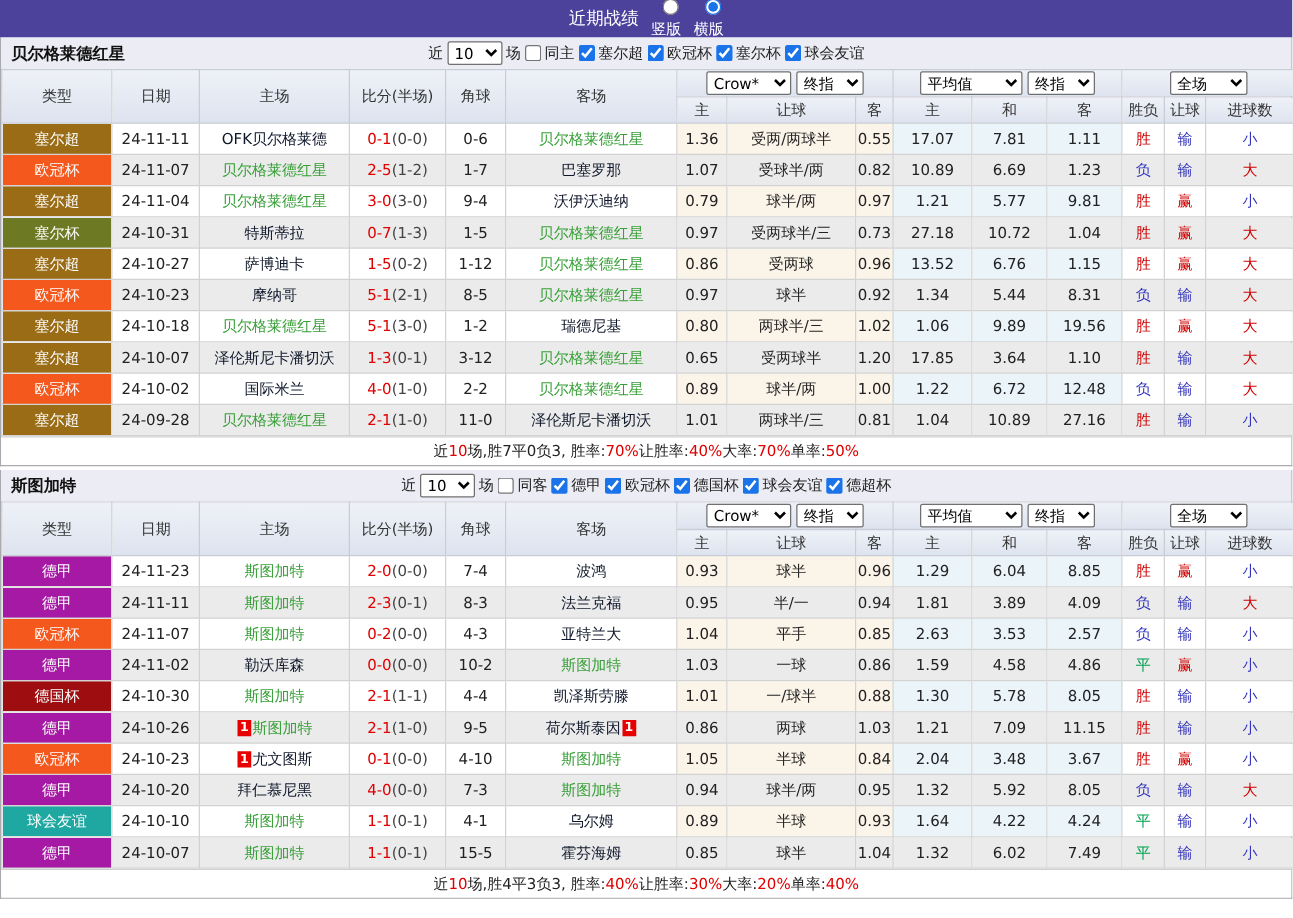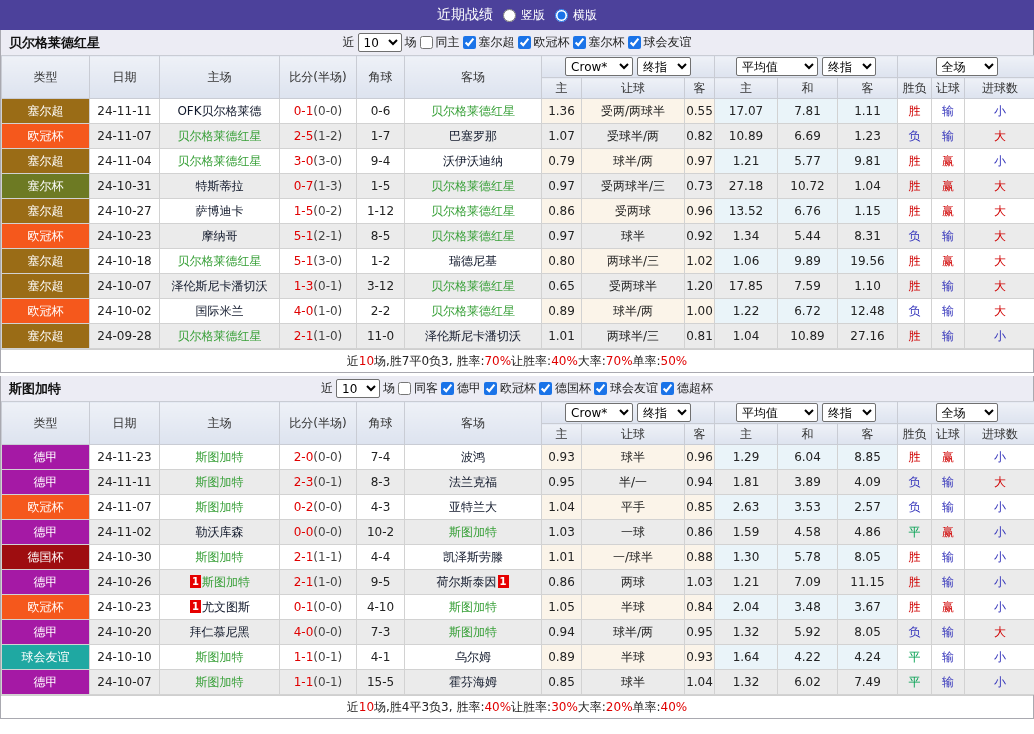--- a/index.html
+++ b/index.html
@@ -7,21 +7,21 @@
   body {
     width:1034px; background:#fff; color:#222;
     font-family:"DejaVu Sans","Liberation Sans",sans-serif;
     font-size:12px;
   }
   .topbar {
     height:30px; background:#4c419b; color:#fff;
     display:flex; align-items:center; justify-content:center; gap:10px;
   }
   .topbar .title { font-weight:normal; font-size:14px; }
-  .topbar label { display:flex; align-items:center; gap:3px; font-size:12px; cursor:pointer; }
+  .topbar label { display:flex; align-items:flex-end; gap:3px; font-size:12px; cursor:pointer;flex-direction:column; }
   input[type=checkbox], input[type=radio] { accent-color:#1a73e8; width:13px; height:13px; margin:0 2px 0 0; vertical-align:middle; }
 
   .section { border:1px solid #a9a9b0; border-top:none; margin-bottom:3px; }
   .filter-row {
     position:relative; height:25px; background:#ececf4;
     display:flex; align-items:center; justify-content:center; gap:3px;
   }
   .filter-row .team-title { position:absolute; left:8px; font-weight:bold; font-size:13px; color:#111; }
   .filter-row label { display:flex; align-items:center; gap:1px; cursor:pointer;justify-content:center; }
   select {
@@ -270,21 +270,21 @@
             <td class="league-cell" style="background: rgb(154, 108, 22);"><span>塞尔超</span></td>
             <td>24-10-07</td>
             <td><span class="team-black">泽伦斯尼卡潘切沃</span></td>
             <td><span class="sc">1-3</span><span class="ht">(0-1)</span></td>
             <td>3-12</td>
             <td><span class="team-green">贝尔格莱德红星</span></td>
             <td class="odd-col">0.65</td>
             <td class="odd-col">受两球半</td>
             <td class="odd-col">1.20</td>
             <td class="avg-col">17.85</td>
-            <td class="avg-col">7.59</td>
+            <td class="avg-col">3.64</td>
             <td class="avg-col">1.10</td>
             <td><span class="r">胜</span></td>
             <td><span class="b">输</span></td>
             <td><span class="r">大</span></td>
           </tr>
           <tr>
             <td class="league-cell" style="background: rgb(245, 88, 28);"><span>欧冠杯</span></td>
             <td>24-10-02</td>
             <td><span class="team-black">国际米兰</span></td>
             <td><span class="sc">4-0</span><span class="ht">(1-0)</span></td>

